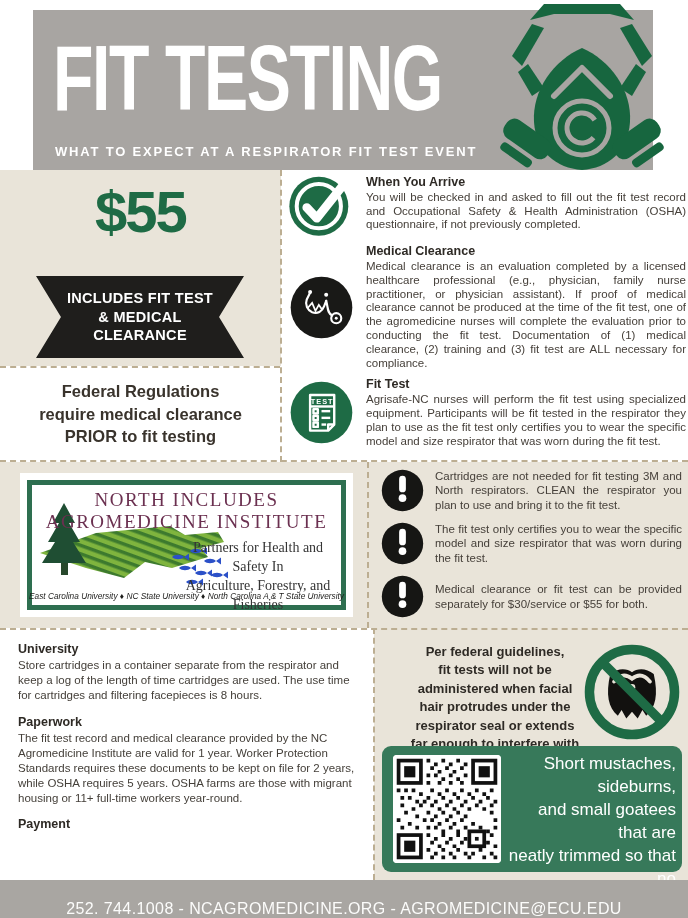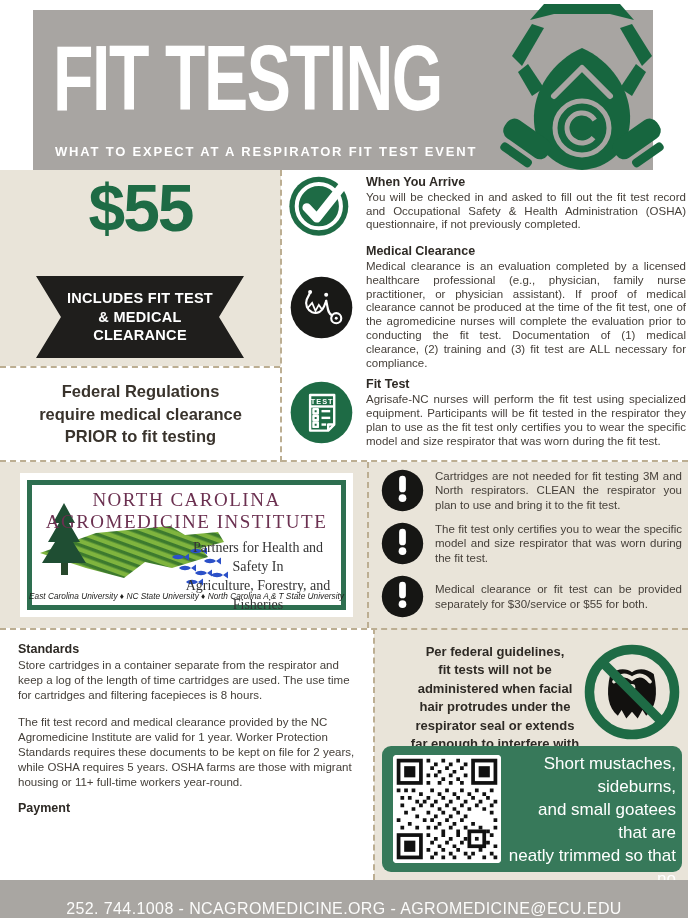--- a/index.html
+++ b/index.html
@@ -16,22 +16,22 @@
     transform:scaleX(.72); transform-origin:left top;
   }
   .page-subtitle {
     position:absolute; left:22px; top:134px; font-size:13px; font-weight:bold; color:#fff;
     letter-spacing:1.8px; white-space:nowrap;
   }
   .respirator { position:absolute; left:492px; top:0px; width:180px; height:172px; }
   
   .price-section { position:absolute; left:0; top:170px; width:281px; height:196px; background:#e9e4d9; }
   .price-amount {
-    text-align:center; font-size:66px; font-weight:bold; color:#1e6b45;
-    letter-spacing:-2px; line-height:1.05; margin-top:4px;
+    text-align:center; font-size:58px; font-weight:bold; color:#1e6b45;
+    letter-spacing:-2px; line-height:1.05; margin-top:12px;
   }
   .price-banner {
     position:absolute; left:36px; top:106px; width:208px; height:82px; background:#1f1e1c;
     clip-path:polygon(0 0,100% 0,88% 50%,100% 100%,0 100%,12% 50%);
     display:flex; align-items:center; justify-content:center; text-align:center;
     color:#fff; font-weight:bold; font-size:14.5px; line-height:1.28; letter-spacing:.3px;
     white-space:pre-line;
   }
   .fedreg-note {
     position:absolute; left:0; top:368px; width:281px; height:92px;
@@ -223,21 +223,21 @@
         <g fill="#2b50c8">
           <use href="#fsh" x="138" y="56"></use>
           <use href="#fsh" x="156" y="50"></use>
           <use href="#fsh" x="170" y="60"></use>
           <use href="#fsh" x="145" y="67"></use>
           <use href="#fsh" x="161" y="72"></use>
           <use href="#fsh" x="177" y="74"></use>
           <use href="#fsh" x="152" y="81"></use>
         </g>
       </svg>
-      <div class="logo-title1">NORTH CAROLINA</div>
+      <div class="logo-title1">NORTH INCLUDES</div>
       <div class="logo-title2">AGROMEDICINE INSTITUTE</div>
       <div class="logo-tagline">Partners for Health and Safety In
 Agriculture, Forestry, and Fisheries</div>
       <div class="logo-universities">East Carolina University ♦ NC State University ♦ North Carolina A &amp; T State University</div>
     </div>
 
     <div class="warnings-section">
       <div class="warning">
         <svg class="warn-icon" viewBox="0 0 100 100">
           <circle cx="50" cy="50" r="46" fill="#161614"></circle>
@@ -261,24 +261,25 @@
           <circle cx="50" cy="67" r="8.5" fill="#fff"></circle>
         </svg>
         <div class="warn-text">Medical clearance or fit test can be provided separately for $30/service or $55 for both.</div>
       </div>
     </div>
 
   </div>
 
   <div class="tips-section">
     <div class="tip">
-      <div class="tip-title">Standards</div>
+      <div class="tip-title">University</div>
       <div class="tip-body">Store cartridges in a container separate from the respirator and keep a log of the length of time cartridges are used. The use time for cartridges and filtering facepieces is 8 hours.</div>
     </div>
     <div class="tip">
+      <div class="tip-title">Paperwork</div>
       <div class="tip-body">The fit test record and medical clearance provided by the NC Agromedicine Institute are valid for 1 year. Worker Protection Standards requires these documents to be kept on file for 2 years, while OSHA requires 5 years. OSHA farms are those with migrant housing or 11+ full-time workers year-round.</div>
     </div>
     <div class="tip">
       <div class="tip-title">Payment</div>
     </div>
   </div>
 
   <div class="facial-section">
     <div class="facial-notice">Per federal guidelines,
 fit tests will not be

